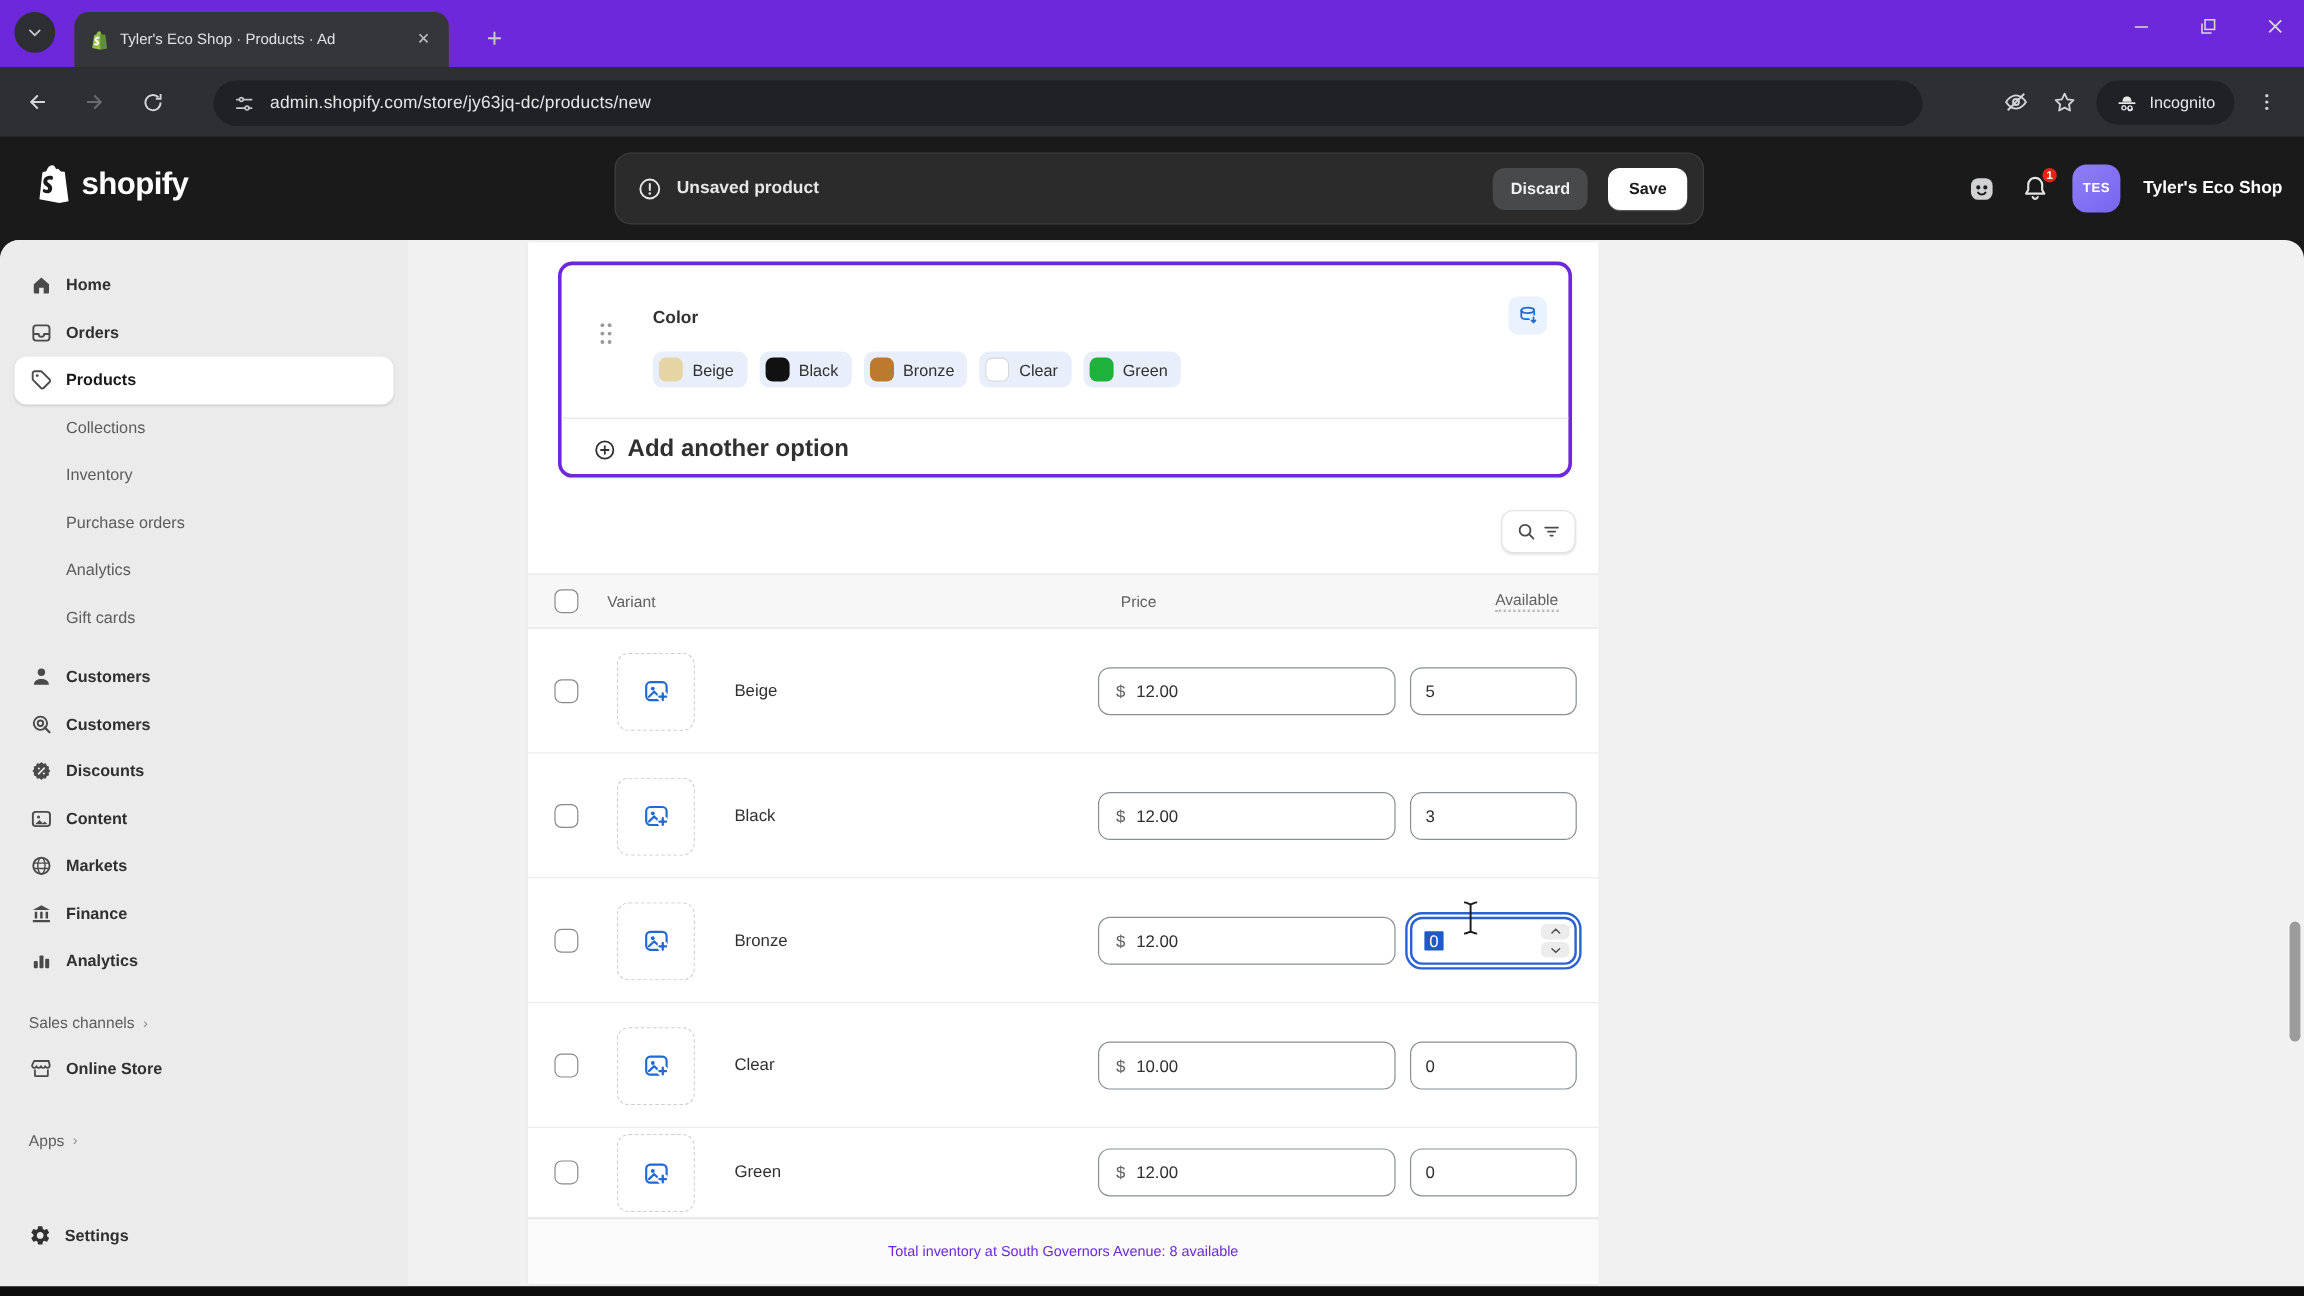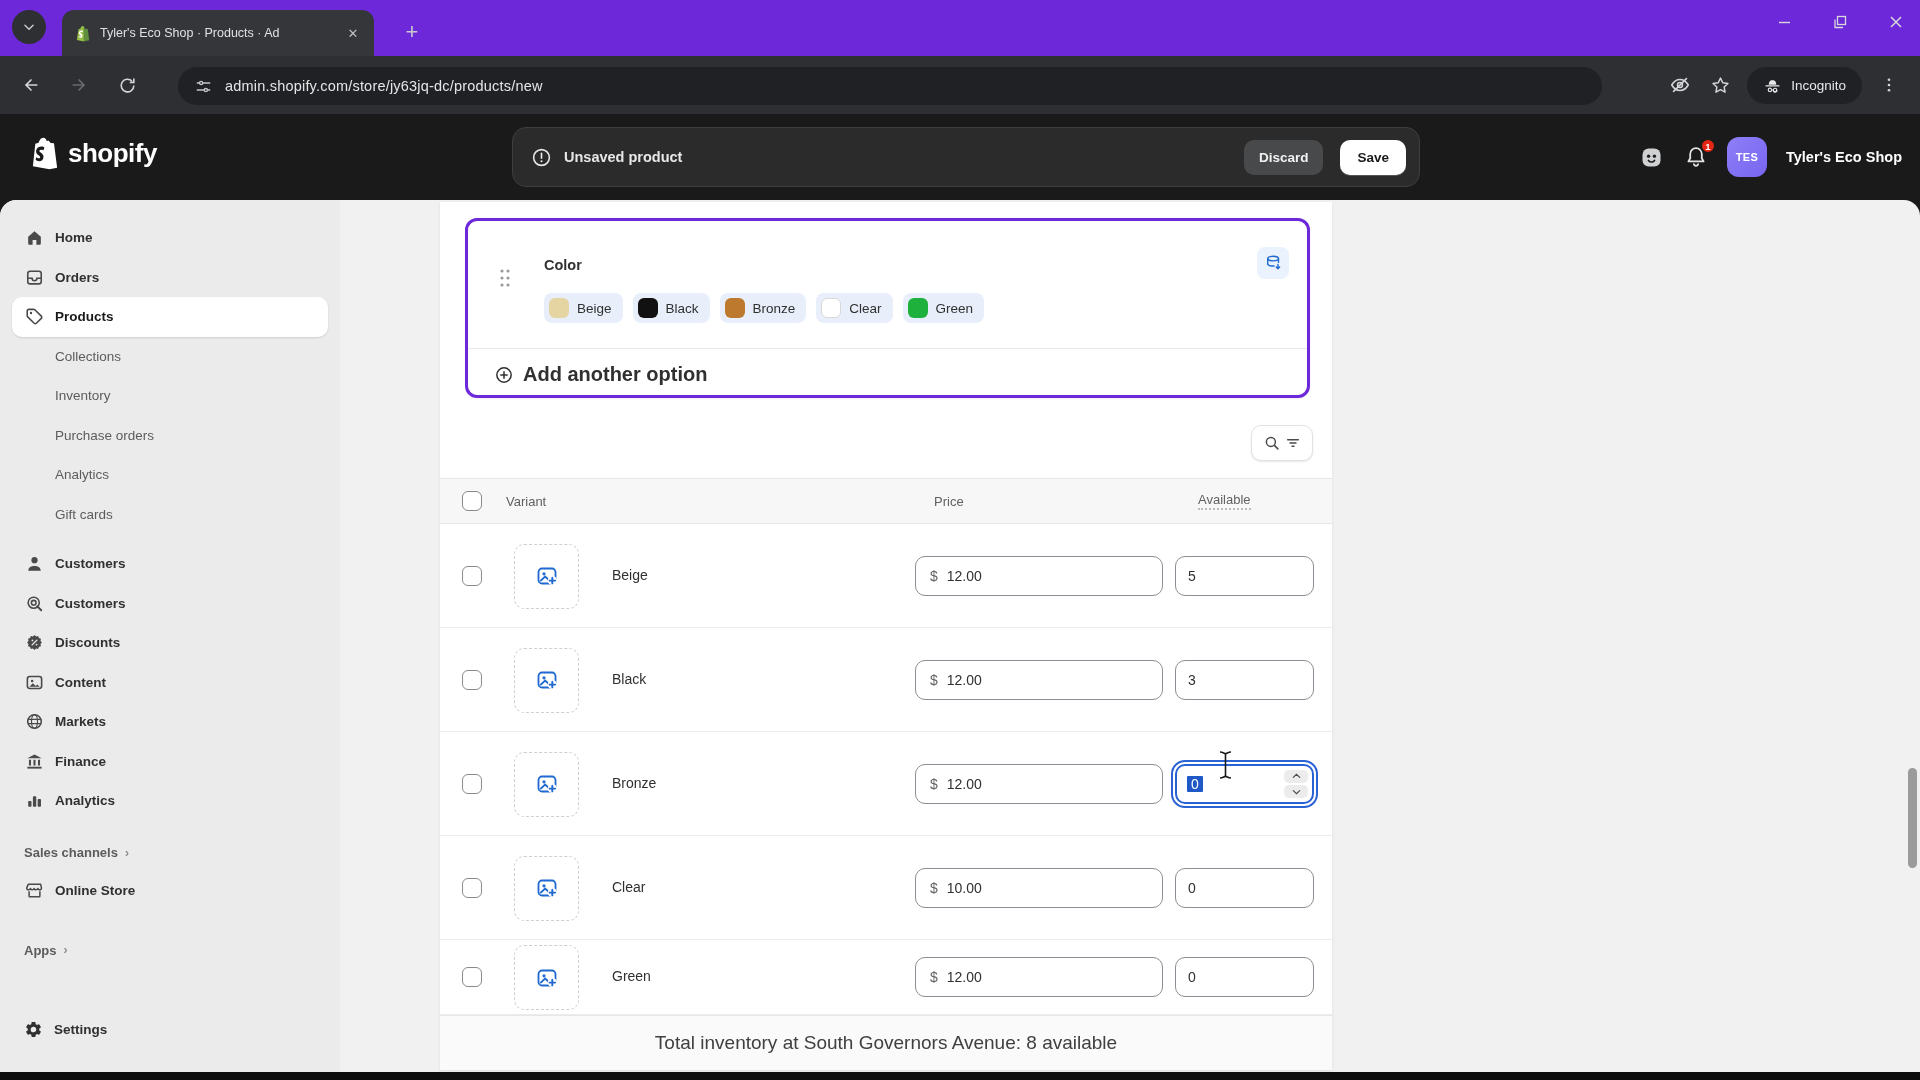--- a/index.html
+++ b/index.html
@@ -40,21 +40,21 @@
   .avatar { width:40px; height:40px; border-radius:12px; background:linear-gradient(135deg,#8e7ff7,#7766f0); color:#fff; font-size:11px; font-weight:700; display:flex; align-items:center; justify-content:center; letter-spacing:.4px; }
   .store-name { color:#fff; font-size:14.5px; font-weight:600; }
 
   
   .content { position:absolute; left:0; top:200px; width:1920px; height:872px; background:#f1f1f1; border-radius:16px 16px 0 0; overflow:hidden; }
   .sidebar { position:absolute; left:0; top:0; width:340px; height:872px; background:#ebebeb; border-radius:16px 0 0 0; padding-top:18px; }
   .nav-item { height:39.5px; margin:0 12px; border-radius:10px; display:flex; align-items:center; gap:11px; padding:0 12px; color:#303030; font-size:13.5px; font-weight:600; }
   .nav-item .nicon { width:20px; height:20px; color:#4a4a4a; display:flex; align-items:center; justify-content:center; }
   .nav-item.active { background:#fff; color:#1a1a1a; font-weight:700; box-shadow:0 1px 2px rgba(0,0,0,.12); }
   .nav-item.sub { padding-left:43px; color:#5c5c5c; font-weight:500; }
-  .nav-header { height:36px; margin:0 12px; display:flex; align-items:center; gap:7px; padding:0 12px; color:#5c5c5c; font-size:13px; font-weight:700; }
+  .nav-header { height:36px; margin:0 12px; display:flex; align-items:center; gap:7px; padding:0 12px; color:#5c5c5c; font-size:13px; font-weight:400; }
   .nav-header .chev { font-size:12px; color:#8a8a8a; }
   .nav-settings { position:absolute; left:12px; right:12px; bottom:23px; height:39.5px; border-radius:10px; display:flex; align-items:center; gap:11px; padding:0 12px; color:#303030; font-size:13.5px; font-weight:600; }
 
   
   .bigcard { position:absolute; left:440px; top:2px; width:892px; height:868px; background:#fff; box-shadow:0 1px 3px rgba(0,0,0,.08); }
   .option-card { position:absolute; left:25px; top:16px; width:845px; height:180px; background:#fff; border:3px solid #6d28d9; border-radius:12px; box-shadow:0 1px 2px rgba(0,0,0,.06); }
   .drag-handle { position:absolute; left:30px; top:46px; width:14px; height:22px; color:#9a9a9a; }
   .option-title { position:absolute; left:76px; top:36px; font-size:14.5px; font-weight:700; color:#303030; }
   .chips { position:absolute; left:76px; top:72px; display:flex; gap:10px; }
   .chip { height:30px; background:#e8eefa; border-radius:8px; display:flex; align-items:center; gap:8px; padding:0 11px 0 5px; font-size:13.5px; color:#303030; font-weight:500; }
@@ -63,39 +63,39 @@
   .option-foot { position:absolute; left:0; right:0; top:127px; height:52px; border-top:1px solid #e7e7e7; display:flex; align-items:center; padding-left:26px; gap:9px; color:#303030; }
   .option-foot .lbl { font-size:20px; font-weight:600; }
 
   .search-btn { position:absolute; right:19px; top:223px; width:62px; height:36px; background:#fff; border:1px solid #e3e3e3; border-radius:10px; box-shadow:0 1px 2px rgba(0,0,0,.1); display:flex; align-items:center; justify-content:center; gap:4px; color:#4a4a4a; }
 
   .thead { position:absolute; left:0; right:0; top:276px; height:46px; background:#f7f7f7; border-top:1px solid #e7e7e7; border-bottom:1px solid #e7e7e7; }
   .th { position:absolute; top:0; height:100%; display:flex; align-items:center; font-size:13px; color:#616161; font-weight:500; }
   .th-variant { left:66px; }
   .th-price { left:494px; }
   .th-available { left:758px; }
-  .dotted { border-bottom:2px dotted #bdbdbd; padding-bottom:1px; }
+  .dotted { border-bottom:2px dotted #bdbdbd; padding-bottom:1px;margin-left:48px; }
 
   .checkbox { position:absolute; left:22px; top:50%; margin-top:-10px; width:20px; height:20px; background:#fff; border:1.6px solid #8a8a8a; border-radius:6px; }
   .thead .checkbox { margin-top:-10px; }
 
   .rows { position:absolute; left:0; right:0; top:322px; }
   .vrow { position:relative; border-bottom:1px solid #ececec; }
   .img-ph { position:absolute; left:74px; top:50%; margin-top:-32px; width:65px; height:65px; background:#fff; border:1.5px dashed #cfcfcf; border-radius:10px; color:#1f69d0; display:flex; align-items:center; justify-content:center; }
   .vname { position:absolute; left:172px; top:50%; margin-top:-9px; font-size:14px; color:#303030; }
   .price-input { position:absolute; left:475px; top:50%; margin-top:-20px; width:248px; height:40px; border:1px solid #898f94; border-radius:10px; background:#fff; display:flex; align-items:center; padding:0 14px; gap:9px; font-size:14px; }
   .cur { color:#616161; }
   .pval { color:#303030; }
   .qty-input { position:absolute; left:735px; top:50%; margin-top:-20px; width:139px; height:40px; border:1px solid #898f94; border-radius:10px; background:#fff; display:flex; align-items:center; padding:0 12px; font-size:14px; color:#303030; }
   .qty-input.focused { border:2px solid #2a62d4; outline:2px solid #2a62d4; outline-offset:2px; padding:0 10px; }
   .selection { background:#1f58c7; color:#fff; padding:0 4px; border-radius:1px; }
   .stepper { position:absolute; right:4px; top:4px; bottom:4px; width:24px; display:flex; flex-direction:column; gap:2px; }
   .step-btn { flex:1; background:#ececec; border-radius:5px; color:#4a4a4a; display:flex; align-items:center; justify-content:center; }
 
-  .tfoot { position:absolute; left:0; right:0; top:813px; height:55px; background:#fafafa; border-top:1px solid #e7e7e7; display:flex; align-items:center; justify-content:center; font-size:19px; color:#404040; }
+  .tfoot { position:absolute; left:0; right:0; top:813px; height:55px; background:#fafafa; border-top:1px solid #e7e7e7; display:flex; align-items:center; justify-content:center; font-size:12px; color:#6d28d9; }
 
   .scroll-thumb { position:absolute; right:3px; top:568px; width:9px; height:100px; background:#9b9b9b; border-radius:5px; }
   .bottom-edge { position:absolute; left:0; bottom:0; width:1920px; height:8px; background:#0d0d0d; }
   .ibeam-cursor { position:absolute; left:1218px; top:750px; color:#1a1a1a; }
   svg { display:block; }
 </style>
 </head>
 <body>
 
 <div class="screen">

